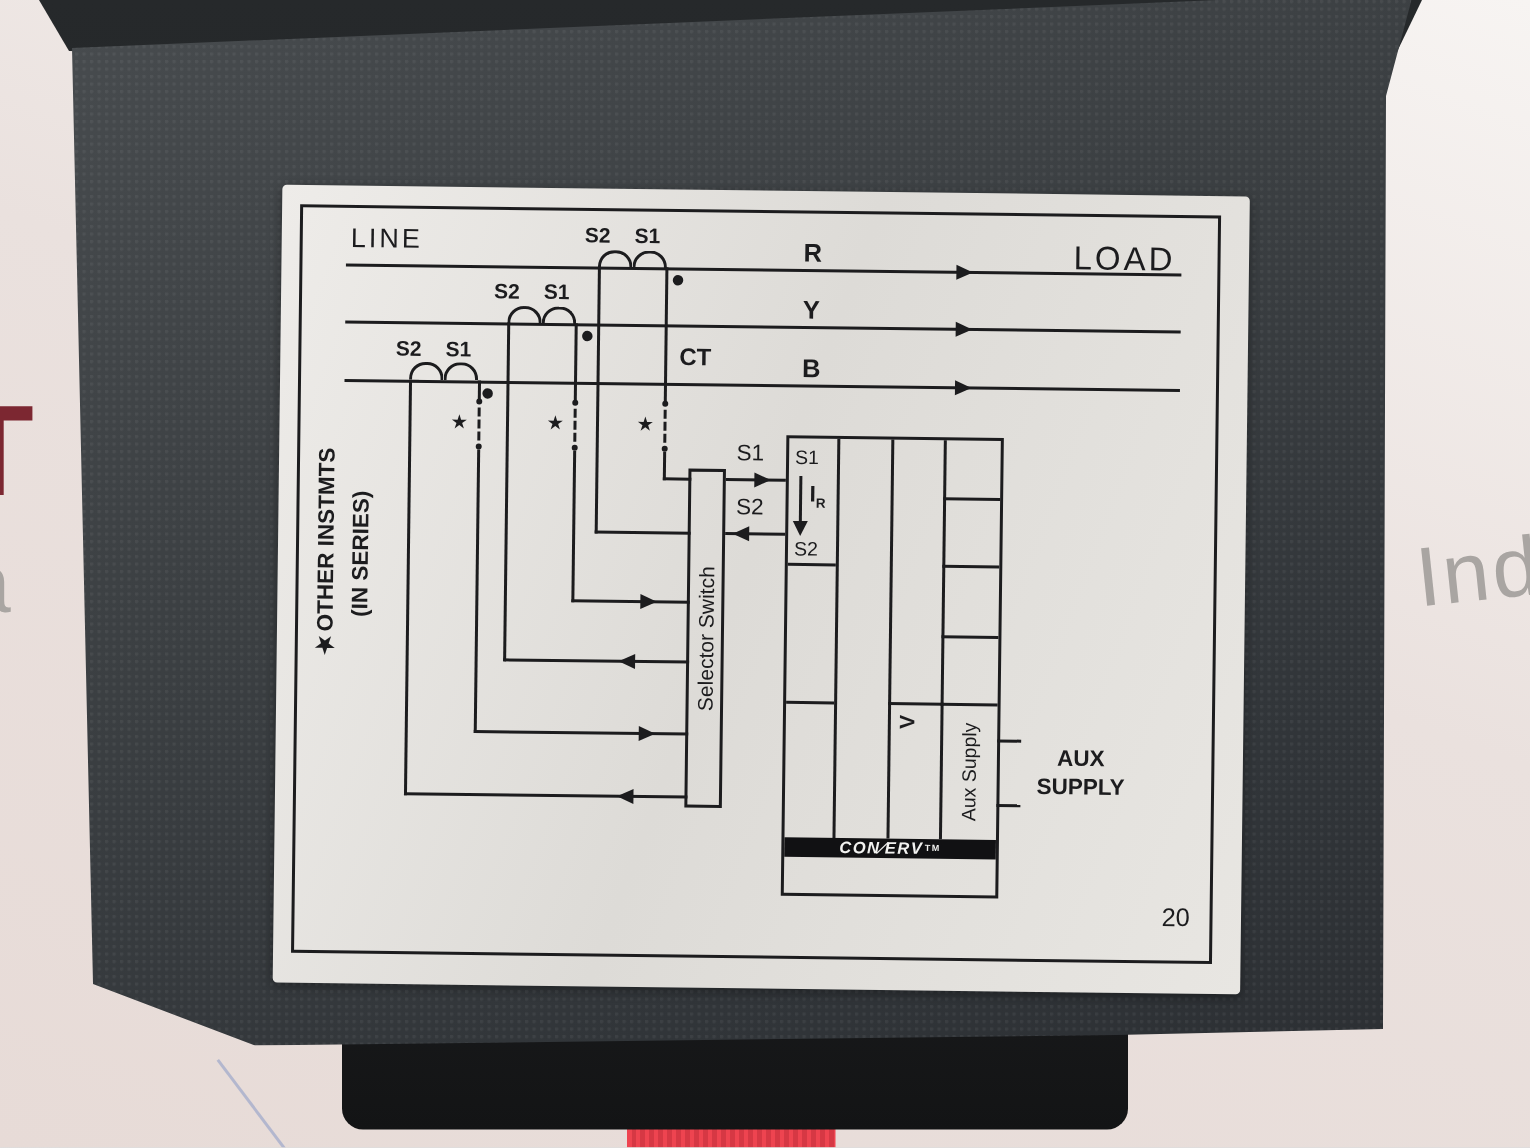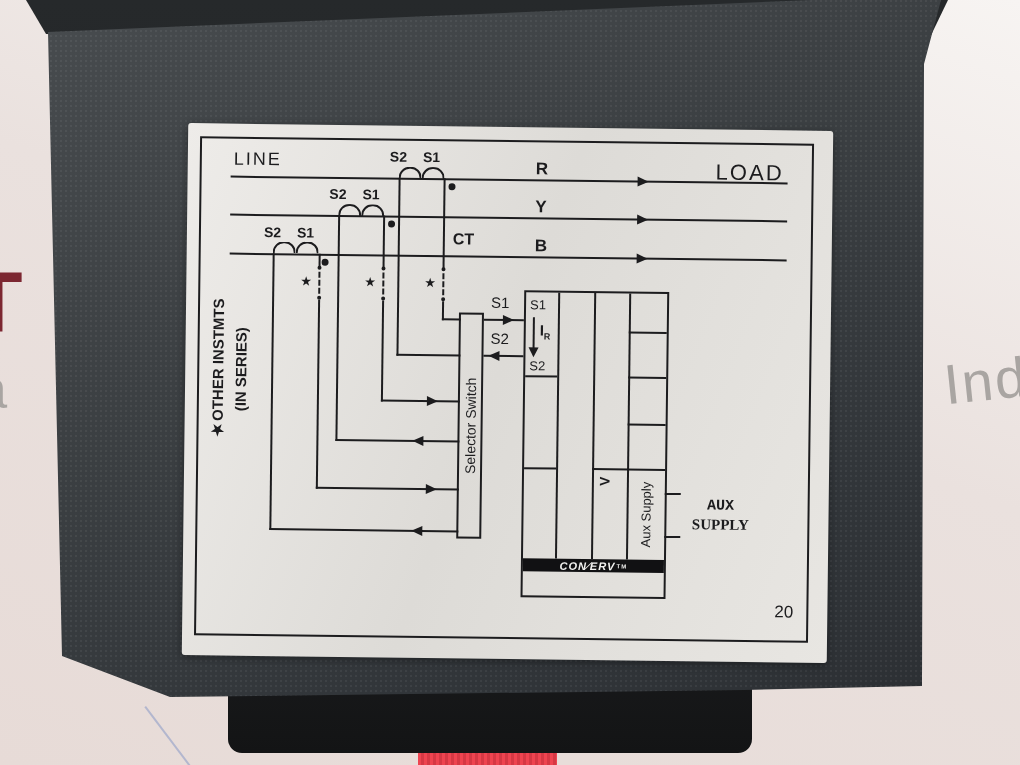--- a/index.html
+++ b/index.html
@@ -188,22 +188,22 @@
 
       <div class="bar">
         <span><span>CON</span><span style="transform:skewX(-14deg);display:inline-block;">∕</span><span>ERV</span></span>
           <sup>TM</sup>
       </div>
     </div>
 
     <div class="h" style="left:481px;top:364px;width:16px;"></div>
     <div class="h" style="left:481px;top:407px;width:16px;"></div>
     <div class="txt" style="left:500px;top:367px;width:74px;font-size:15px;font-weight:bold;line-height:19px;text-align:center;">
-      <span style="display:block;font-family:Liberation Mono, monospace;">AUX</span>
-      <span style="display:block;font-family:Liberation Serif, serif;">SUPPLY</span>
+      <span style="display:block;">AUX</span>
+      <span style="display:block;">SUPPLY</span>
     </div>
 
     <div class="note">
       <div class="vtxt">
         <span>★OTHER INSTMTS</span>
         <span>(IN SERIES)</span>
       </div>
     </div>
 
     <div class="txt" style="left:592px;top:472px;font-size:17px;">20</div>

